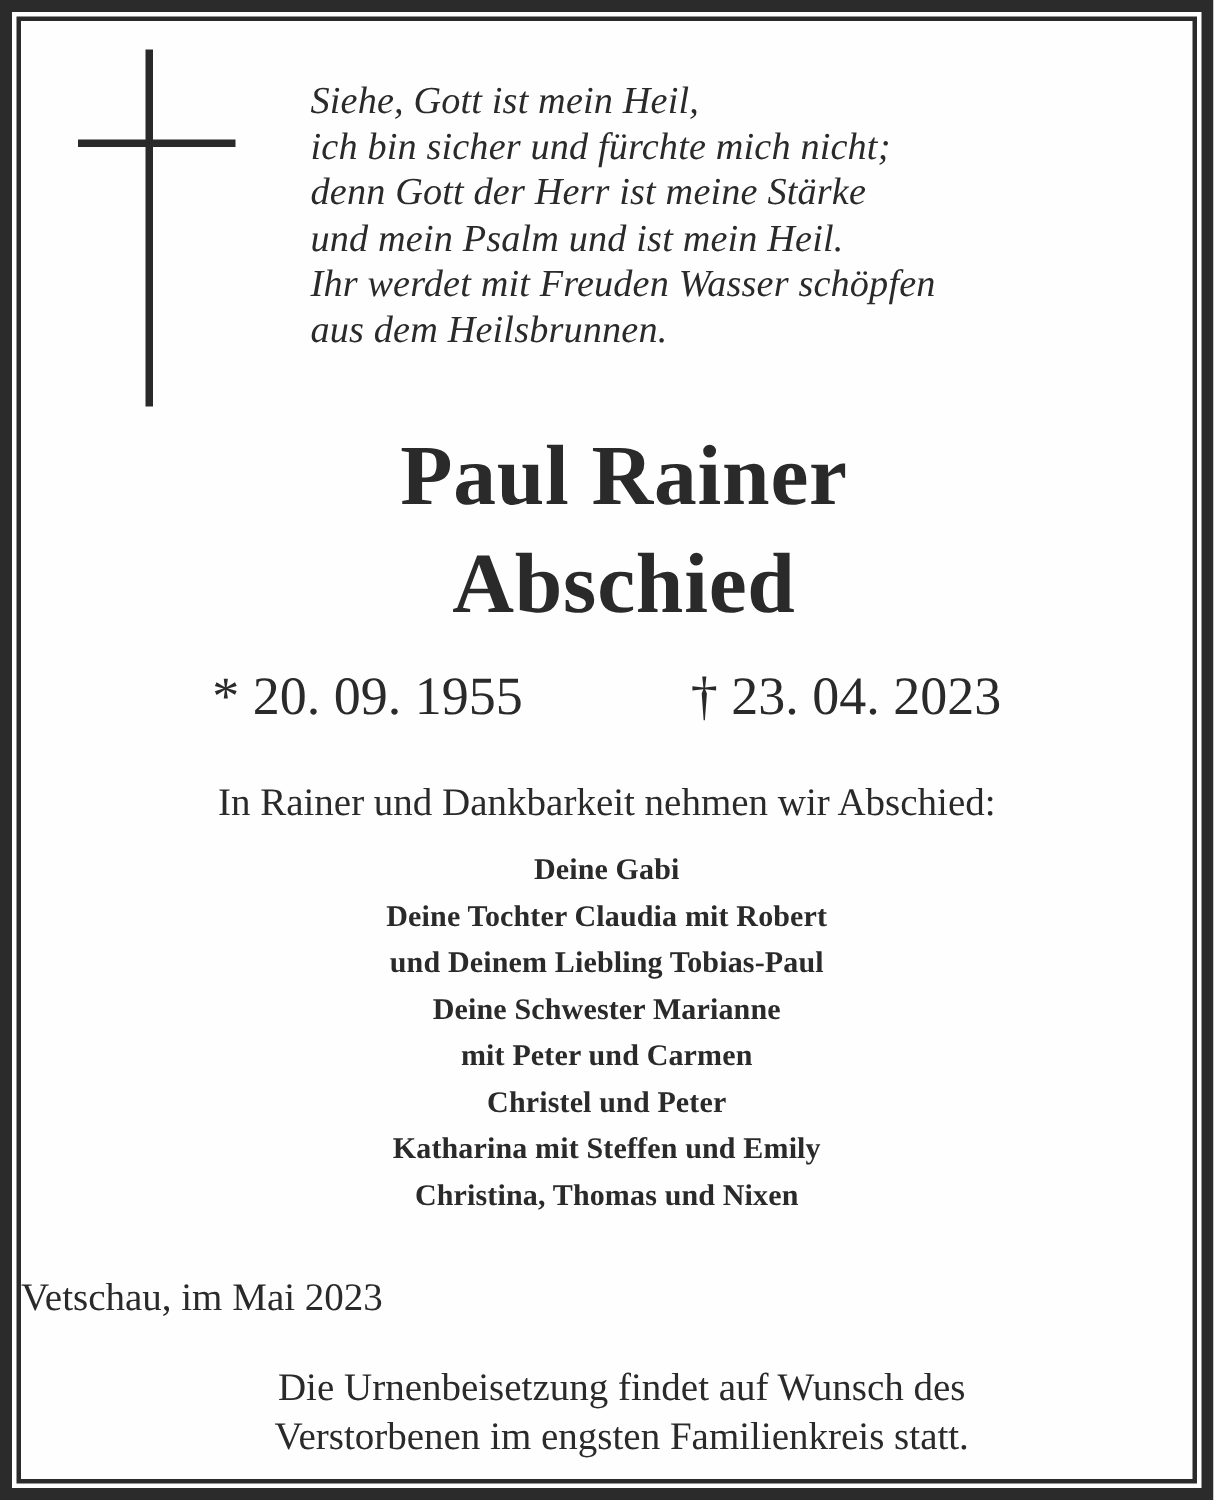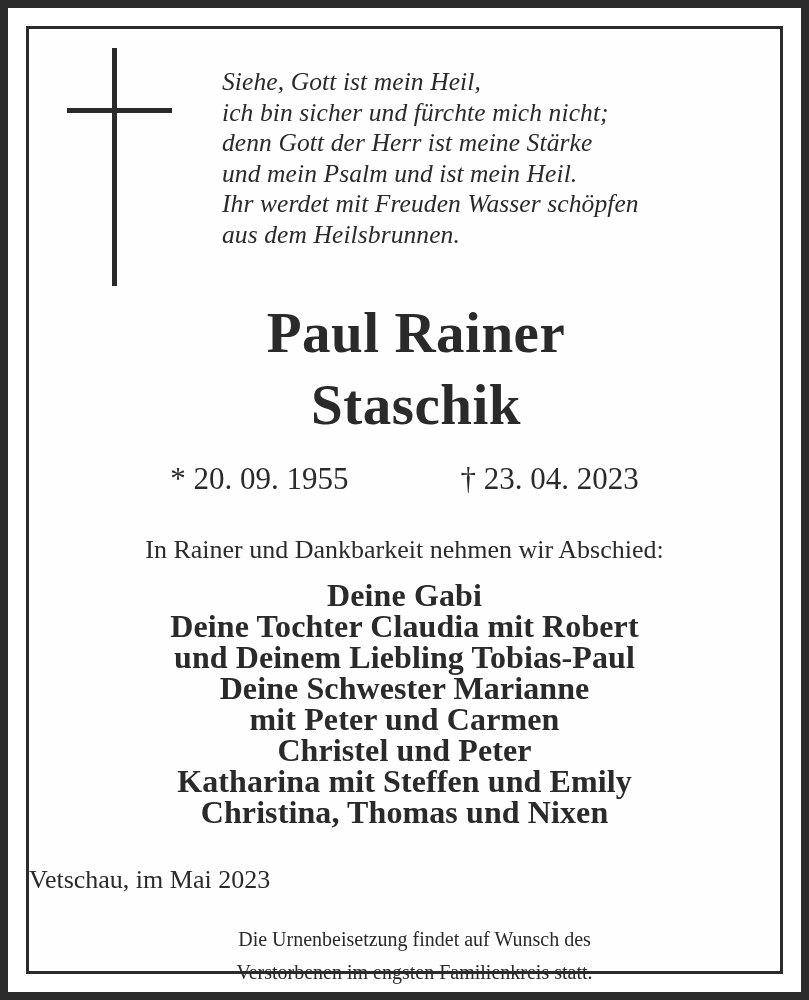--- a/index.html
+++ b/index.html
@@ -18,21 +18,21 @@
     font-family: "Liberation Serif", "DejaVu Serif", serif;
     overflow: hidden;
   }
 
   .notice-gap {
     
     box-sizing: border-box;
     width: 100%;
     height: 100%;
     background: #ffffff;
-    padding: 18px;
+    padding: 3px;
   }
 
   .notice-inner {
     box-sizing: border-box;
     width: 100%;
     height: 100%;
     border: 3px solid #2b2b2b;     
     background: #fefefe;
     position: relative;
   }
@@ -100,21 +100,21 @@
   }
 
   
   .dates {
     position: absolute;
     left: 0;
     right: 0;
     top: 433px;
     display: flex;
     justify-content: center;
-    font-size: 31px;
+    font-size: 36px;
     line-height: 34px;
   }
   .date-birth { margin-right: 52px; }
   .date-death { margin-left: 60px; }
 
   
   .farewell-intro {
     position: absolute;
     left: 0;
     right: 0;
@@ -125,21 +125,21 @@
   }
 
   
   .mourners {
     position: absolute;
     left: 0;
     right: 0;
     top: 551px;
     text-align: center;
     font-weight: bold;
-    font-size: 32px;
+    font-size: 20px;
     line-height: 31px;
     white-space: pre-line;
     letter-spacing: 0.1px;
   }
 
   
   .place-date {
     position: absolute;
     left: 0;
     right: 0;
@@ -149,21 +149,21 @@
     line-height: 32px;
   }
 
   
   .funeral-note {
     position: absolute;
     left: 4px;
     right: 0;
     top: 894px;
     text-align: center;
-    font-size: 20px;
+    font-size: 26px;
     line-height: 33px;
     white-space: pre-line;
     margin-left: 16px;
   }
 </style>
 </head>
 <body>
 
 <div class="notice">
   <div class="notice-gap">
@@ -177,21 +177,21 @@
 
         <div class="verse">Siehe, Gott ist mein Heil,
 ich bin sicher und fürchte mich nicht;
 denn Gott der Herr ist meine Stärke
 und mein Psalm und ist mein Heil.
 Ihr werdet mit Freuden Wasser schöpfen
 aus dem Heilsbrunnen.</div>
 
         <div class="name-block">
           <div class="name-line">Paul Rainer</div>
-          <div class="name-line">Staschik</div>
+          <div class="name-line">Abschied</div>
         </div>
 
         <div class="dates">
           <span class="date-birth">
             <span>*</span>
             <span>20. 09. 1955</span>
           </span>
           <span class="date-death">
             <span>†</span>
             <span>23. 04. 2023</span>

